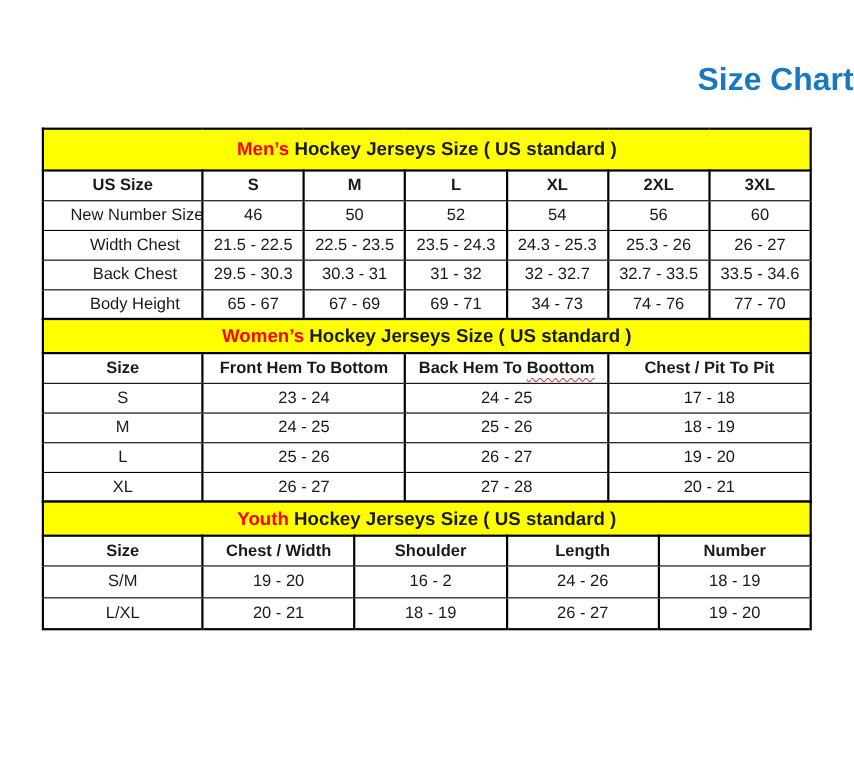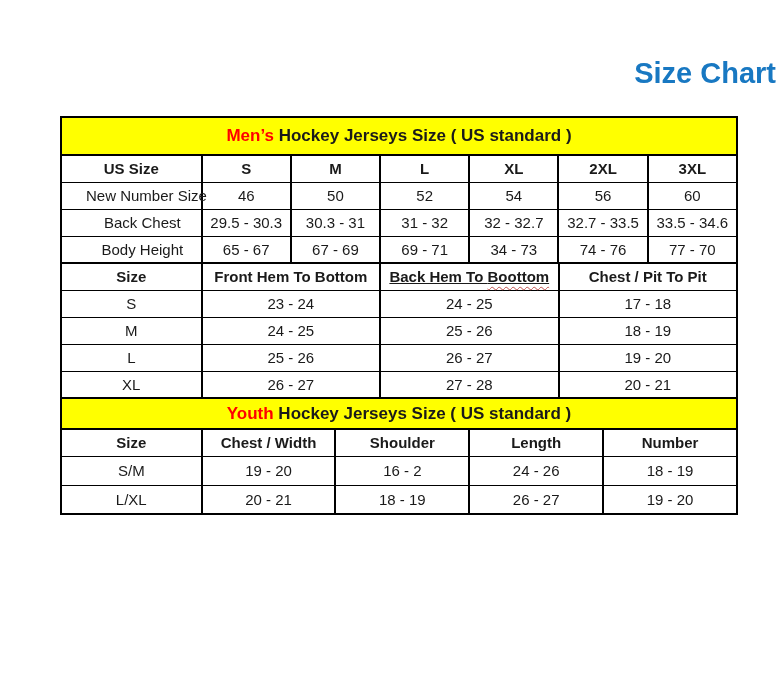--- a/index.html
+++ b/index.html
@@ -13,21 +13,21 @@
   }
   .page-title {
     margin: 56px 0 0 0;
     text-align: right;
     font-size: 29px;
     line-height: 34px;
     font-weight: 700;
     color: #1878C2;
   }
   .chart-wrap {
-    margin: 26px 38px 0 60px;
+    margin: 26px 38px 0 38px;
   }
   table.section {
     width: 100%;
     border-collapse: collapse;
     table-layout: fixed;
     border: 2px solid #000;
   }
   table.section + table.section { margin-top: -2px; }
   .section th, .section td {
     border: 1px solid #000;
@@ -47,21 +47,21 @@
     color: #1a1a1a;
   }
   tr.band.band-lg th { height: 38px; }
   tr.band.band-sm th { height: 31px; }
   .accent { color: #FF0000; }
   tr.head th { height: 27px; font-weight: 700; }
   tr.datarow td { height: 27px; font-weight: 400; }
   table.youth tr.datarow td { height: 29px; }
   td.rowlabel { font-weight: 400; padding-left: 24px; }
   td.rowlabel-bold { font-weight: 700; }
-  .ul { text-decoration: underline; text-decoration-color: #1a1a1a; text-decoration-thickness: 1px; }
+  .ul { text-decoration-color: #1a1a1a; text-decoration-thickness: 1px; }
   .squiggle {
     text-decoration: underline wavy #C0504D;
     text-decoration-thickness: 1px;
     text-underline-offset: 4px;
   }
 </style>
 </head>
 <body>
 
 <h1 class="page-title">Size Chart</h1>
@@ -94,20 +94,29 @@
     <tr class="datarow">
       <td class="rowlabel">New Number Size</td>
       <td>46</td>
       <td>50</td>
       <td>52</td>
       <td>54</td>
       <td>56</td>
       <td>60</td>
     </tr>
     <tr class="datarow">
+      <td class="rowlabel">Width Chest</td>
+      <td>21.5 - 22.5</td>
+      <td>22.5 - 23.5</td>
+      <td>23.5 - 24.3</td>
+      <td>24.3 - 25.3</td>
+      <td>25.3 - 26</td>
+      <td>26 - 27</td>
+    </tr>
+    <tr class="datarow">
       <td class="rowlabel">Back Chest</td>
       <td>29.5 - 30.3</td>
       <td>30.3 - 31</td>
       <td>31 - 32</td>
       <td>32 - 32.7</td>
       <td>32.7 - 33.5</td>
       <td>33.5 - 34.6</td>
     </tr>
     <tr class="datarow">
       <td class="rowlabel">Body Height</td>
@@ -122,20 +131,23 @@
     </table>
 
   <table class="section womens">
     <colgroup>
       <col style="width:20.8%">
         <col style="width:26.4%">
         <col style="width:26.4%">
         <col style="width:26.4%">
     </colgroup>
     <tbody>
+        <tr class="band band-sm">
+      <th colspan="4"><span class="accent">Women’s</span><span> Hockey Jerseys Size ( US standard )</span></th>
+    </tr>
     <tr class="head">
       <th>Size</th>
       <th>Front Hem To Bottom</th>
       <th><span class="ul"><span>Back Hem To </span><span class="squiggle">Boottom</span></span></th>
       <th>Chest / Pit To Pit</th>
     </tr>
     <tr class="datarow">
       <td class="rowlabel-bold">S</td>
       <td>23 - 24</td>
       <td>24 - 25</td>

